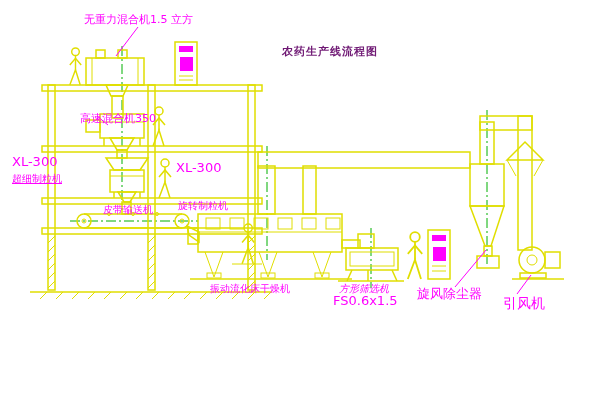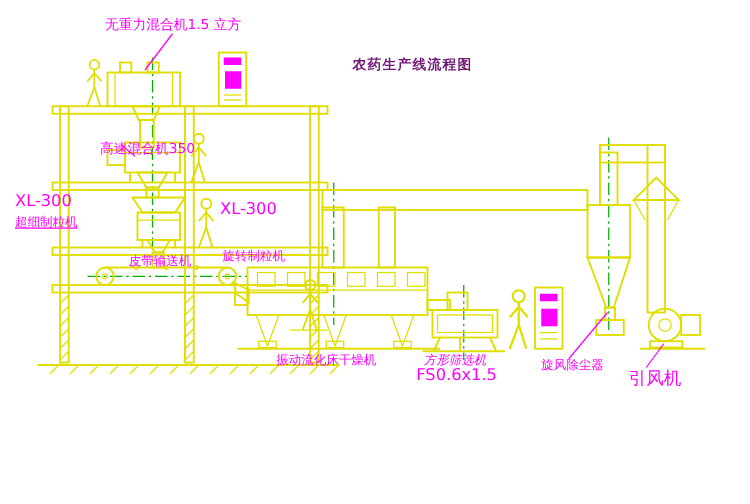--- a/index.html
+++ b/index.html
@@ -201,21 +201,21 @@
   <div class="lbl" style="left:44px;top:113px;font-size:11px;margin-left:36px;">高速混合机350</div>
 
   <div class="lbl" style="left:12px;top:155px;font-size:13px;">XL-300</div>
   <div class="lbl" style="left:12px;top:173px;font-size:10px;text-decoration:underline;">超细制粒机</div>
 
   <div class="lbl" style="left:176px;top:161px;font-size:13px;">XL-300</div>
   <div class="lbl" style="left:178px;top:179px;font-size:10px;margin-top:21px;">旋转制粒机</div>
 
   <div class="lbl" style="left:103px;top:204px;font-size:10px;">皮带输送机</div>
 
-  <div class="lbl" style="left:221px;top:283px;font-size:10px;">振动流化床干燥机</div>
+  <div class="lbl" style="left:210px;top:283px;font-size:10px;">振动流化床干燥机</div>
 
   <div class="lbl" style="left:339px;top:283px;font-size:10px;font-style:italic;">方形筛选机</div>
   <div class="lbl" style="left:333px;top:294px;font-size:13px;">FS0.6x1.5</div>
 
-  <div class="lbl" style="left:417px;top:287px;font-size:10px;margin-left:16px;">旋风除尘器</div>
+  <div class="lbl" style="left:417px;top:287px;font-size:13px;">旋风除尘器</div>
 
   <div class="lbl" style="left:503px;top:295px;font-size:14px;">引风机</div>
 </div>
 
 </body></html>

